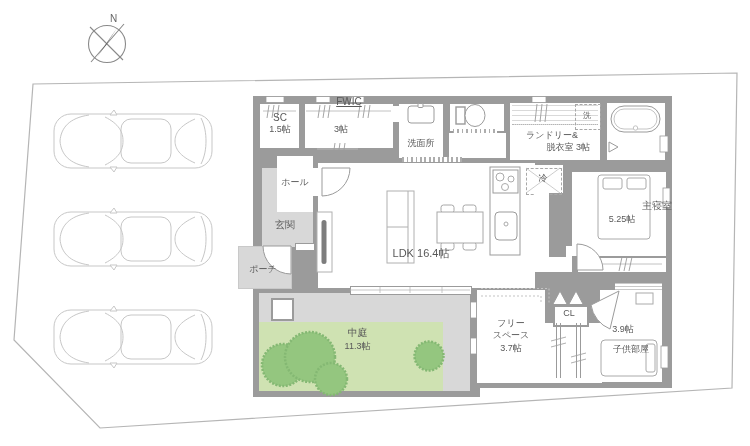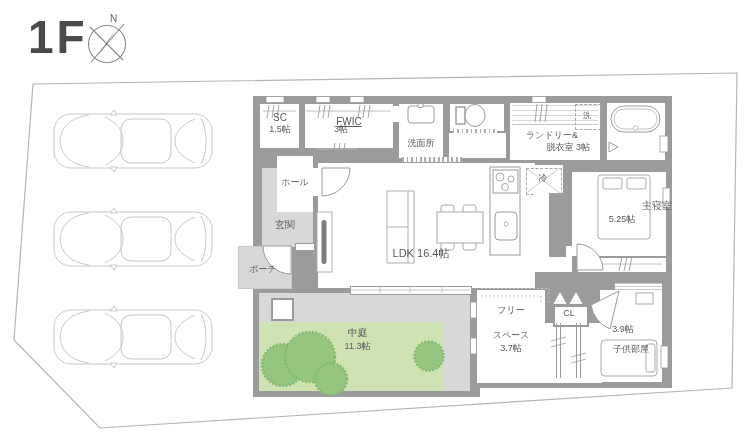--- a/index.html
+++ b/index.html
@@ -197,40 +197,39 @@
       <circle cx="429" cy="356" r="14.5"></circle>
     </g>
 
     <g fill="none" stroke="#8a8a8a" stroke-width="1.1">
       <circle cx="107" cy="44" r="18.5"></circle>
       <path d="M91,62 L124,24 M90,27 L123,60"></path>
       <polygon points="97,57 106,45 117,28 108,41" fill="#555555" stroke="none"></polygon>
     </g>
   </svg>
 
-  <div class="floor-title">1F</div>
   <div class="north">N</div>
 
   <div class="lbl f10" style="left:258px;top:112px;width:44px;">SC</div>
   <div class="lbl f9" style="left:258px;top:124px;width:44px;">1.5帖</div>
-  <div class="lbl f10" style="left:305px;top:116px;width:88px;text-decoration:underline;">FWIC</div>
+  <div class="lbl f10" style="left:305px;top:96px;width:88px;text-decoration:underline;">FWIC</div>
   <div class="lbl f9" style="left:305px;top:124px;width:72px;">3帖</div>
   <div class="lbl f9" style="left:396px;top:138px;width:50px;">洗面所</div>
   <div class="lbl f9" style="left:514px;top:130px;width:76px;">ランドリー&amp;</div>
   <div class="lbl f9" style="left:514px;top:142px;width:76px;text-align:right;">脱衣室 3帖</div>
   <div class="lbl f8" style="left:575px;top:111px;width:24px;">洗</div>
   <div class="lbl f9" style="left:276px;top:177px;width:38px;">ホール</div>
   <div class="lbl f10" style="left:263px;top:219px;width:44px;">玄関</div>
   <div class="lbl f9" style="left:238px;top:264px;width:50px;">ポーチ</div>
   <div class="lbl f11" style="left:376px;top:219px;width:90px;margin-top:28px;">LDK 16.4帖</div>
   <div class="lbl f9" style="left:526px;top:173px;width:34px;">冷</div>
   <div class="lbl f10" style="left:598px;top:200px;width:48px;margin-left:35px;">主寝室</div>
   <div class="lbl f9" style="left:598px;top:214px;width:48px;">5.25帖</div>
   <div class="lbl f10" style="left:330px;top:327px;width:55px;">中庭</div>
   <div class="lbl f9" style="left:330px;top:341px;width:55px;">11.3帖</div>
-  <div class="lbl f9" style="left:483px;top:306px;width:56px;font-family:Liberation Mono, monospace;">フリー</div>
+  <div class="lbl f9" style="left:483px;top:318px;width:56px;">フリー</div>
   <div class="lbl f9" style="left:483px;top:330px;width:56px;font-family:Liberation Serif, serif;">スペース</div>
   <div class="lbl f9" style="left:483px;top:343px;width:56px;">3.7帖</div>
   <div class="lbl f9" style="left:553px;top:308px;width:32px;">CL</div>
   <div class="lbl f9" style="left:602px;top:312px;width:58px;margin-top:32px;">子供部屋</div>
   <div class="lbl f9" style="left:594px;top:324px;width:58px;">3.9帖</div>
 
 </div>
 
 </body></html>

